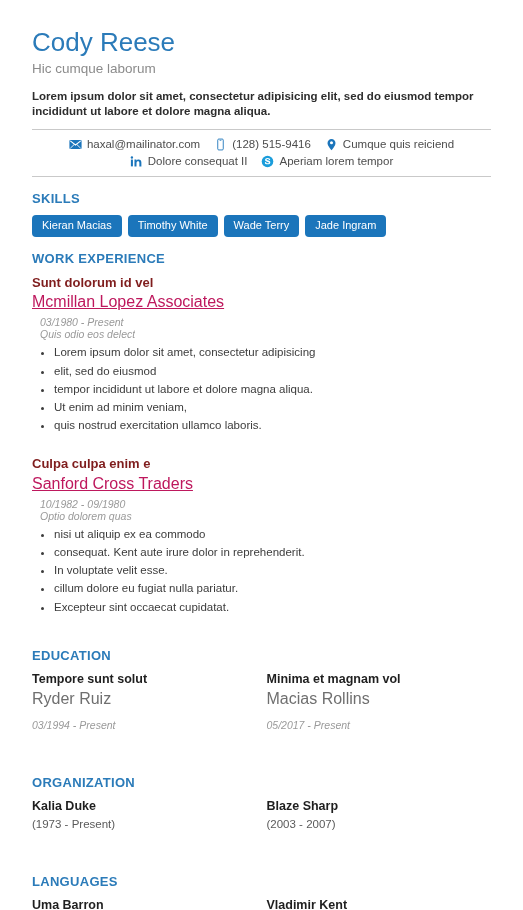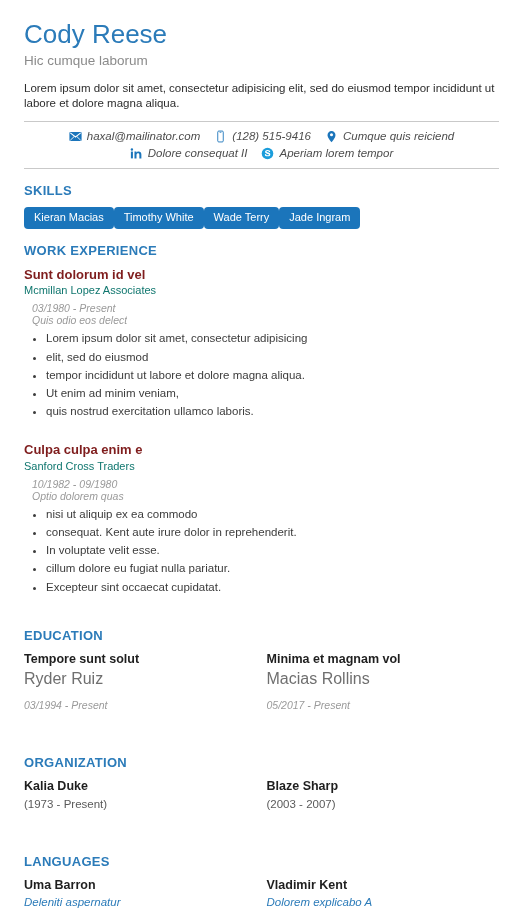--- a/index.html
+++ b/index.html
@@ -11,21 +11,21 @@
     width: 523px;
     height: 910px;
     font-family: "Liberation Sans", sans-serif;
     color: #333333;
     overflow: hidden;
   }
   .page {
     width: 523px;
     height: 910px;
     position: relative;
-    padding: 8px;
+    padding: 16px;
     box-sizing: border-box;
     overflow: hidden;
   }
   .inner {
     padding: 12px 16px 0 16px;
   }
 
   
   .name {
     font-size: 26px;
@@ -37,42 +37,41 @@
   }
   .subtitle {
     font-size: 13.5px;
     color: #8b8b8b;
     font-weight: normal;
     margin: 0 0 6px 0;
     line-height: 1.2;
   }
   .summary {
     font-size: 11.5px;
-    font-weight: normal;
+    font-weight: bold;
     color: #2d2d2d;
     line-height: 1.32;
     margin: 12px 0 9px 0;
     max-width: 492px;
   }
   .rule {
     border: 0;
     border-top: 1px solid #c9c9c9;
     margin: 0;
     height: 0;
   }
 
   
   .contact-row {
     display: flex;
     justify-content: center;
     align-items: center;
     gap: 14px;
     padding: 8px 0 2px 0;
     flex-wrap: wrap;
-    font-style: italic;
   }
   .contact-row.second {
     padding: 2px 0 8px 0;
   }
   .contact-item {
     display: flex;
     align-items: center;
     gap: 5px;
     font-size: 11.5px;
     color: #4d4d4d;
@@ -98,20 +97,21 @@
     color: #2b7bb9;
     letter-spacing: 0.3px;
     margin: 0 0 9px 0;
     text-transform: none;
   }
 
   
   .skills-wrap {
     display: flex;
     flex-wrap: wrap;
+    gap: 6px;
   }
   .skill-badge {
     background: #1b75bb;
     color: #ffffff;
     font-size: 11px;
     padding: 5px 10px 6px 10px;
     border-radius: 4px;
     line-height: 1;
     white-space: nowrap;
   }
@@ -120,24 +120,25 @@
   .job { margin-bottom: 6px; }
   .job + .job { margin-top: 22px; }
   .job-title {
     font-size: 13px;
     font-weight: bold;
     color: #7f1d1d;
     margin: 0 0 2px 0;
     line-height: 1.2;
   }
   .job-company {
-    font-size: 11px;
-    color: #0f766e;
+    font-size: 16px;
+    color: #be185d;
     margin: 0 0 5px 0;
     line-height: 1.2;
+    text-decoration: underline;
   }
   .job-meta {
     display: flex;
     justify-content: space-between;
     align-items: baseline;
     font-size: 10.5px;
     font-style: italic;
     color: #9a9a9a;
     margin: 0 0 3px 0;
     flex-direction: column;

